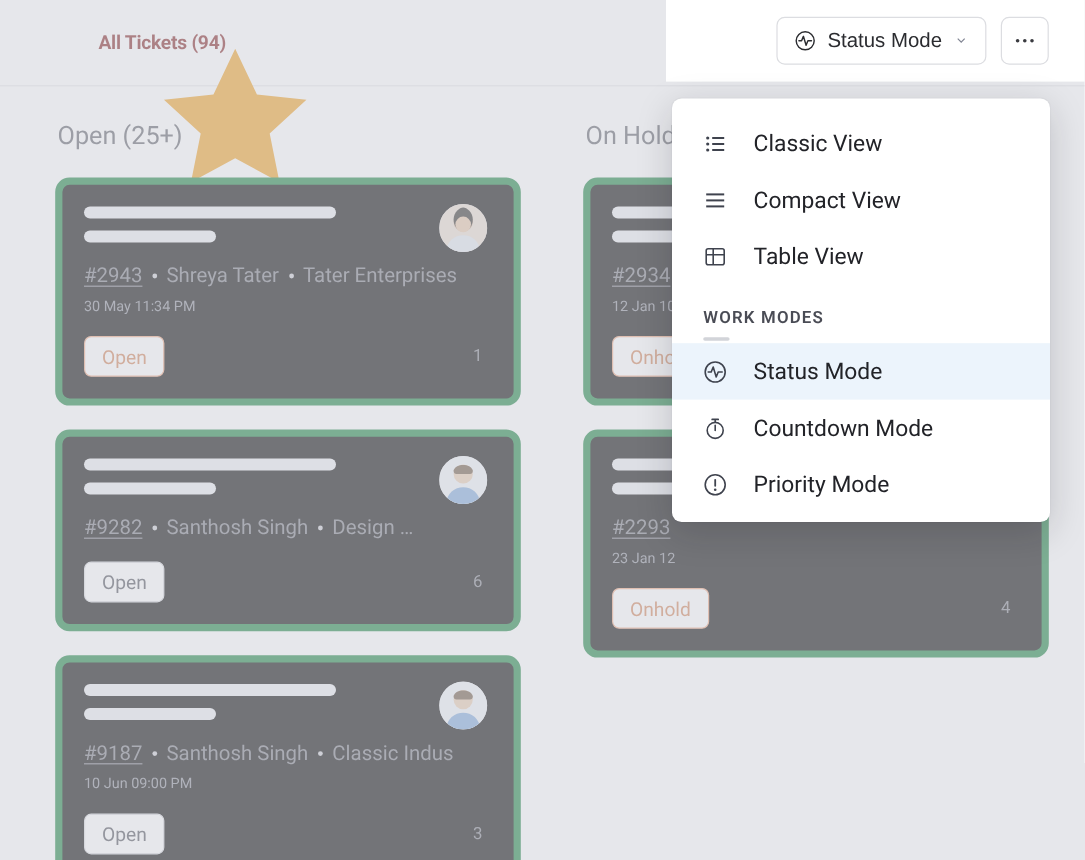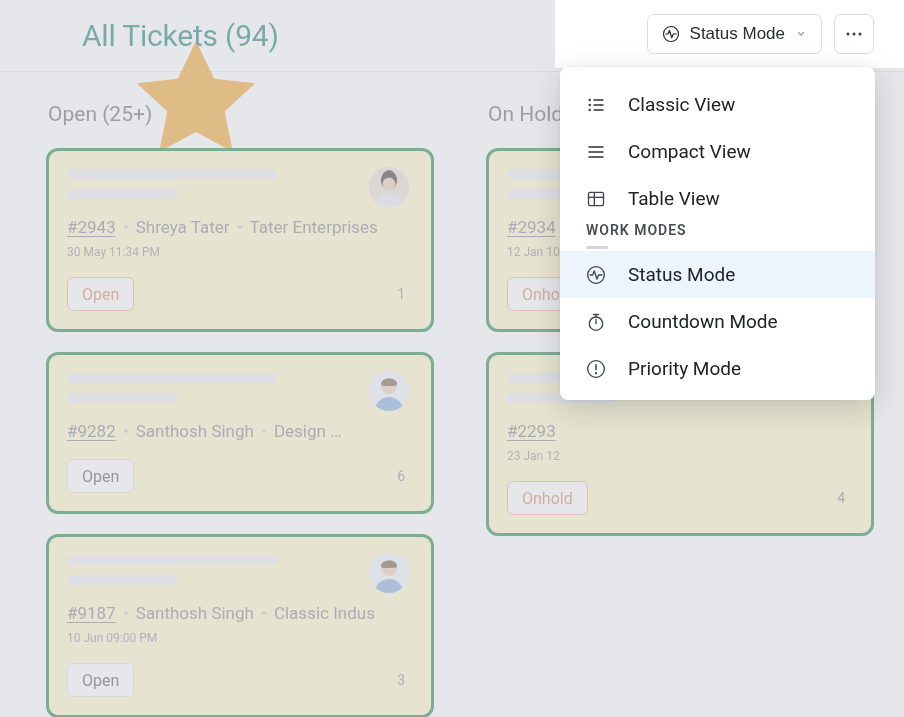--- a/index.html
+++ b/index.html
@@ -4,35 +4,35 @@
 <style>
   * { box-sizing: border-box; margin: 0; padding: 0; }
   html, body { width: 904px; height: 717px; font-family: -apple-system, "Segoe UI", Roboto, Helvetica, Arial, sans-serif; background:#fff; color:#27272a; }
   .app { position:relative; width:100%; height:100%; }
   .base { position:absolute; inset:0; background:#fff; }
 
   
   .header { height:72px; display:flex; align-items:center; justify-content:space-between; padding:0 40px 0 46px; border-bottom:1px solid #e5e6ea; }
   .h-left { display:flex; align-items:center; gap:14px; }
   .star { width:22px; height:22px; color:#f0a020; }
-  .title { font-size:30px; font-weight:400; letter-spacing:-0.2px; color:#0f766e; }
+  .title { font-size:16px; font-weight:700; letter-spacing:-0.2px; color:#7f1d1d; }
   .h-right { display:flex; align-items:center; gap:12px; }
   .mode-btn { display:flex; align-items:center; gap:10px; height:40px; padding:0 14px; border:1px solid #dcdde1; border-radius:7px; background:#fff; font-size:17px; color:#2b2c30; cursor:pointer; }
   .mode-btn svg.ic { width:18px; height:18px; }
   .chev { width:12px; height:12px; color:#828694; }
   .more-btn { width:40px; height:40px; display:flex; align-items:center; justify-content:center; border:1px solid #dcdde1; border-radius:7px; background:#fff; cursor:pointer; }
   .more-btn svg { width:18px; height:6px; color:#3a3b40; }
 
   
   .body { display:flex; gap:52px; padding:18px 30px 28px 46px; height:calc(100% - 72px); }
   .col { flex:1 1 0; min-width:0; }
   .col-title { font-size:21px; color:#5c5e66; margin:12px 0 22px 2px; font-weight:400; }
 
   
-  .card { border:3px solid #15803d; border-radius:12px; padding:18px 24px 18px 18px; margin-bottom:20px; position:relative; background:#fef9c3; }
+  .card { border:6px solid #15803d; border-radius:12px; padding:18px 24px 18px 18px; margin-bottom:20px; position:relative; background:#000000; }
   .skel { height:10px; border-radius:5px; background:#eceef2; margin-bottom:10px; }
   .skel.a { width:210px; }
   .skel.b { width:110px; }
   .avatar { position:absolute; top:16px; right:22px; width:40px; height:40px; border-radius:50%; background:#e1e3e8; overflow:hidden; }
   .avatar svg { width:100%; height:100%; display:block; }
   .meta { margin-top:18px; font-size:17px; color:#7a7c85; display:flex; align-items:center; flex-wrap:wrap; gap:8px; }
   .meta .id { text-decoration:underline; text-underline-offset:3px; }
   .dot { width:4px; height:4px; border-radius:50%; background:#c9cbd1; display:inline-block; }
   .date { margin-top:8px; font-size:12px; color:#878a94; }
   .card-foot { display:flex; align-items:center; justify-content:space-between; margin-top:18px; }
@@ -42,26 +42,26 @@
   .badge.onhold { border:1.5px solid #f0a782; color:#d08054; background:#fff; }
   .count { font-size:14px; color:#7f818a; padding-right:2px; }
 
   
   .dim { position:absolute; inset:0; background:rgba(210,212,218,0.55); pointer-events:none; }
 
   
   .float-zone { position:absolute; top:0; right:0; width:349px; background:#fff; padding-top:14px; box-shadow:-1px 0 0 rgba(0,0,0,0); }
   .float-bar { display:flex; align-items:center; justify-content:flex-end; gap:12px; padding:0 30px 14px 0; }
 
-  .dropdown { position:absolute; top:67px; right:29px; width:315px; background:#fff; border-radius:8px; box-shadow:0 8px 30px rgba(20,22,30,0.18), 0 0 0 1px rgba(0,0,0,0.02); padding:14px 0 8px; }
+  .dropdown { position:absolute; top:82px; right:29px; width:315px; background:#fff; border-radius:8px; box-shadow:0 8px 30px rgba(20,22,30,0.18), 0 0 0 1px rgba(0,0,0,0.02); padding:14px 0 8px; }
   .dd-item { display:flex; align-items:center; gap:22px; padding:12px 24px 12px 26px; font-size:19px; color:#222328; cursor:pointer; }
   .dd-item svg { width:20px; height:20px; color:#3f434e; flex:0 0 20px; }
   .dd-item.sel { background:#ecf4fc; }
   .dd-item.handshake svg { color:#1b6fd6; }
-  .dd-sep { margin:0 24px 2px 26px; }
+  .dd-sep { margin:20px 24px 2px 26px; }
   .dd-sep .lab { font-size:14px; letter-spacing:1px; color:#4a4c55; font-weight:600; }
   .dd-sep .bar { width:22px; height:3px; background:#d2d4d9; margin-top:8px; border-radius:2px; }
 
 </style>
 </head>
 <body>
 
 <svg width="0" height="0" style="position:absolute">
   <defs>
     <symbol id="ic-star" viewBox="0 0 24 24">

